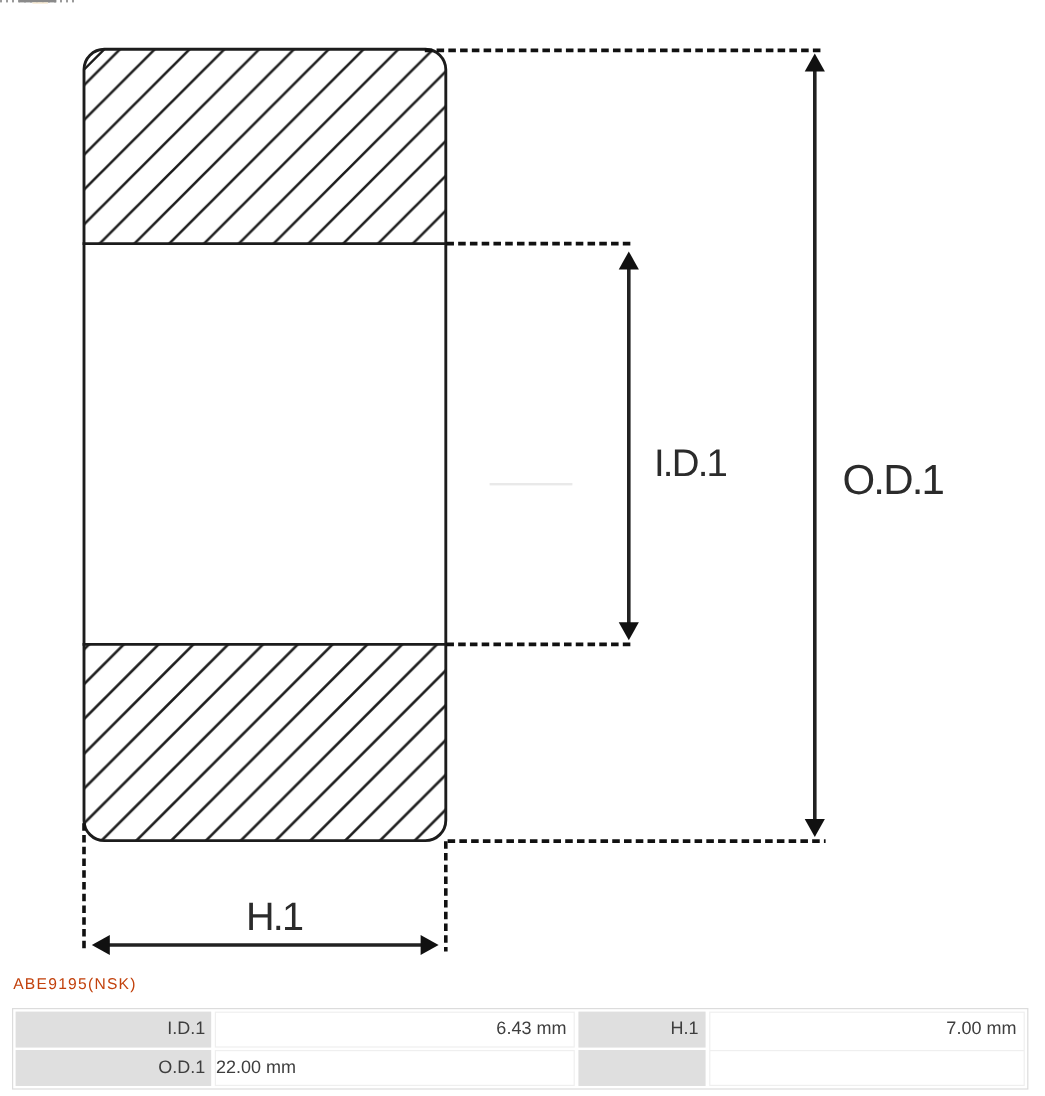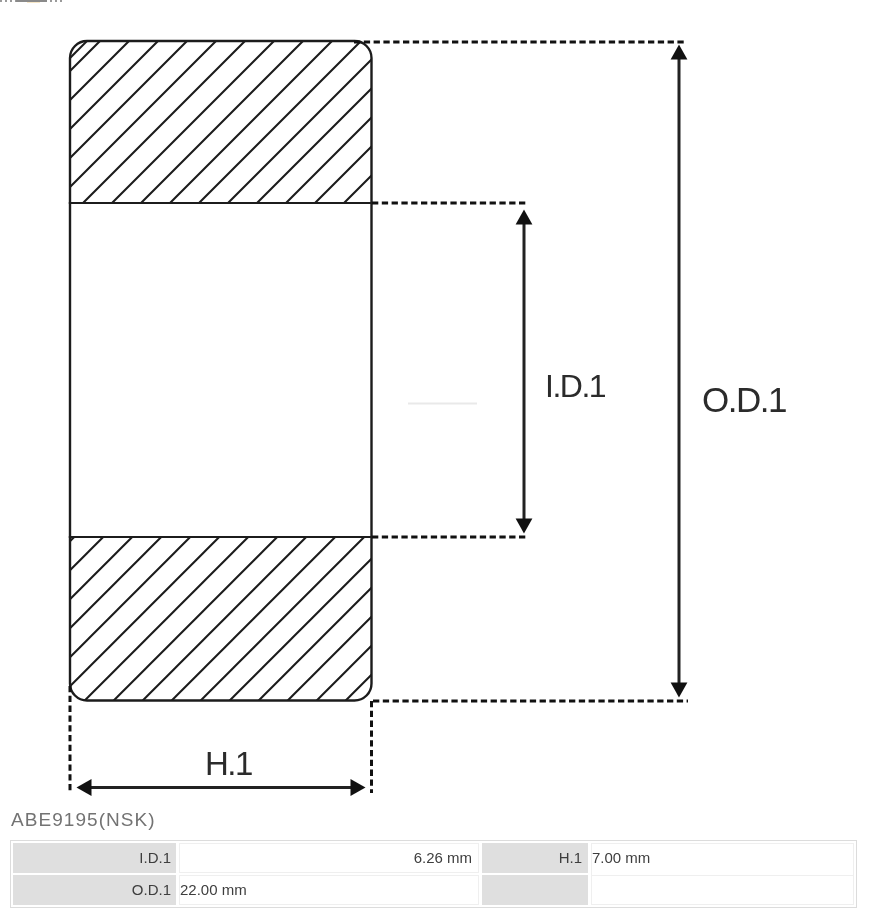--- a/index.html
+++ b/index.html
@@ -76,31 +76,31 @@
     <polygon points="365.5,787.5 350.5,779.1 350.5,795.9" fill="#111"></polygon>
   </g>
 
   <text x="545" y="397" font-size="32" letter-spacing="-1.5" fill="#2b2b2b">I.D.1</text>
 
   <text x="702" y="412" font-size="35" letter-spacing="-1.5" fill="#2b2b2b">O.D.1</text>
 
   <text x="205" y="775" font-size="33" letter-spacing="-1.5" fill="#2b2b2b">H.1</text>
 </svg>
 
-<div class="abs" style="left:11px;top:810px;font-size:19px;line-height:19px;letter-spacing:1.05px;color:#737373;">ABE9195(NSK)</div>
+<div class="abs" style="left:11px;top:810px;font-size:13px;line-height:19px;letter-spacing:1.05px;color:#c2410c;">ABE9195(NSK)</div>
 
 <div class="abs" style="left:10px;top:840px;width:845px;height:66px;border:1px solid #dcdcdc;background:#fff;">
 
   <div class="abs" style="left:2px;top:2px;width:163px;height:30px;background:#dfdfdf;line-height:30px;text-align:right;padding-right:5px;box-sizing:border-box;font-size:15px;color:#3e3e3e;">I.D.1</div>
 
-  <div class="abs" style="left:168px;top:2px;width:300px;height:30px;background:#fff;border:1px solid #efefef;line-height:28px;text-align:right;padding-right:6px;box-sizing:border-box;font-size:15px;color:#3e3e3e;">6.26 mm</div>
+  <div class="abs" style="left:168px;top:2px;width:300px;height:30px;background:#fff;border:1px solid #efefef;line-height:28px;text-align:right;padding-right:6px;box-sizing:border-box;font-size:15px;color:#3e3e3e;">6.43 mm</div>
 
   <div class="abs" style="left:471px;top:2px;width:106px;height:30px;background:#dfdfdf;line-height:30px;text-align:right;padding-right:6px;box-sizing:border-box;font-size:15px;color:#3e3e3e;">H.1</div>
 
-  <div class="abs" style="left:580px;top:2px;width:263px;height:40px;background:#fff;border:1px solid #efefef;line-height:28px;text-align:left;padding-right:6px;box-sizing:border-box;font-size:15px;color:#3e3e3e;">7.00 mm</div>
+  <div class="abs" style="left:580px;top:2px;width:263px;height:40px;background:#fff;border:1px solid #efefef;line-height:28px;text-align:right;padding-right:6px;box-sizing:border-box;font-size:15px;color:#3e3e3e;">7.00 mm</div>
 
   <div class="abs" style="left:2px;top:34px;width:163px;height:30px;background:#dfdfdf;line-height:30px;text-align:right;padding-right:5px;box-sizing:border-box;font-size:15px;color:#3e3e3e;">O.D.1</div>
 
   <div class="abs" style="left:168px;top:34px;width:300px;height:30px;background:#fff;border:1px solid #efefef;line-height:28px;padding-right:6px;box-sizing:border-box;font-size:15px;color:#3e3e3e;">22.00 mm</div>
 
   <div class="abs" style="left:471px;top:34px;width:106px;height:30px;background:#dfdfdf;"></div>
 
   <div class="abs" style="left:580px;top:34px;width:263px;height:30px;background:#fff;border:1px solid #efefef;box-sizing:border-box;"></div>
 </div>
 

